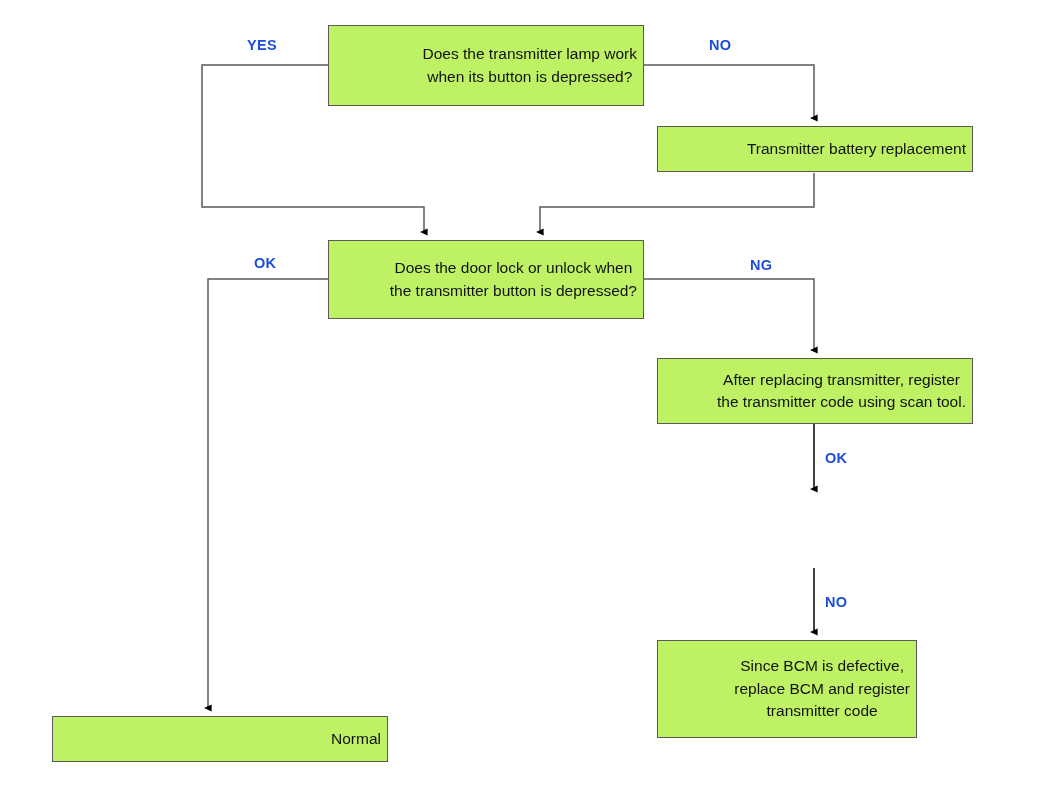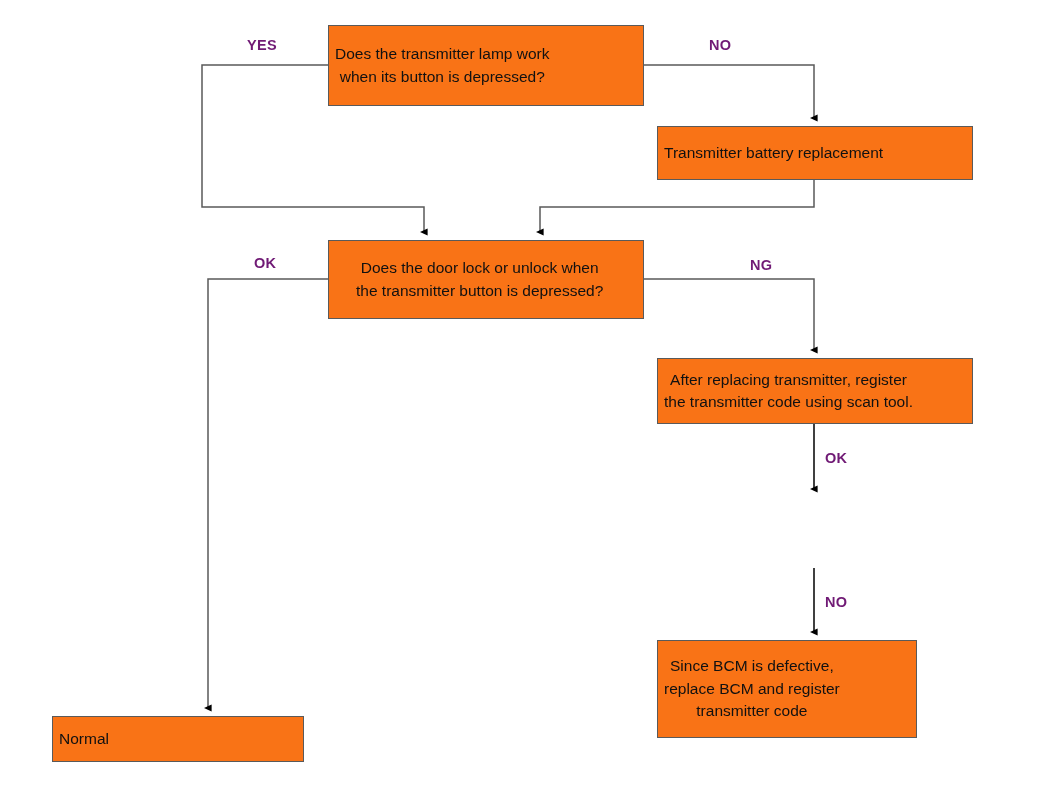--- a/index.html
+++ b/index.html
@@ -23,39 +23,39 @@
     left: 0;
     top: 0;
     width: 1050px;
     height: 790px;
     pointer-events: none;
   }
   .node {
     position: absolute;
     box-sizing: border-box;
     border: 1.4px solid #5a5a5a;
-    background: #f97316;
+    background: #bef264;
     display: flex;
     align-items: center;
-    justify-content: flex-start;
+    justify-content: flex-end;
     text-align: center;
     color: #111111;
     font-size: 15.5px;
     line-height: 1.45;
     padding: 2px 6px;
   }
   .node .txt {
     display: block;
     white-space: pre-line;
   }
   .edge-label {
     position: absolute;
     font-size: 14.5px;
     font-weight: bold;
-    color: #701a75;
+    color: #1d4ed8;
     letter-spacing: 0.3px;
     white-space: nowrap;
   }
 </style>
 </head>
 <body>
 
 <div id="canvas">
 
   <svg class="wires" viewBox="0 0 1050 790" xmlns="http://www.w3.org/2000/svg">
@@ -78,42 +78,42 @@
     <path d="M814,424 L814,489" fill="none" stroke="#000000" stroke-width="1.5" marker-end="url(#arrowhead)"></path>
 
     <path d="M814,568 L814,632" fill="none" stroke="#000000" stroke-width="1.5" marker-end="url(#arrowhead)"></path>
   </svg>
 
   <div class="node" style="left:328px; top:25px; width:316px; height:81px;">
     <span class="txt">Does the transmitter lamp work
 when its button is depressed?</span>
   </div>
 
-  <div class="node" style="left:657px; top:126px; width:316px; height:54px;">
+  <div class="node" style="left:657px; top:126px; width:316px; height:46px;">
     <span class="txt">Transmitter battery replacement</span>
   </div>
 
   <div class="node" style="left:328px; top:240px; width:316px; height:79px;padding-left:27px;">
     <span class="txt">Does the door lock or unlock when
 the transmitter button is depressed?</span>
   </div>
 
   <div class="node" style="left:657px; top:358px; width:316px; height:66px;">
     <span class="txt">After replacing transmitter, register
 the transmitter code using scan tool.</span>
   </div>
 
 
   <div class="node" style="left:657px; top:640px; width:260px; height:98px;">
     <span class="txt">Since BCM is defective,
 replace BCM and register
 transmitter code</span>
   </div>
 
-  <div class="node" style="left:52px; top:716px; width:252px; height:46px;">
+  <div class="node" style="left:52px; top:716px; width:336px; height:46px;">
     <span class="txt">Normal</span>
   </div>
 
   <span class="edge-label" style="left:247px; top:37px;">YES</span>
 
   <span class="edge-label" style="left:709px; top:37px;">NO</span>
 
   <span class="edge-label" style="left:254px; top:255px;">OK</span>
 
   <span class="edge-label" style="left:750px; top:257px;">NG</span>

